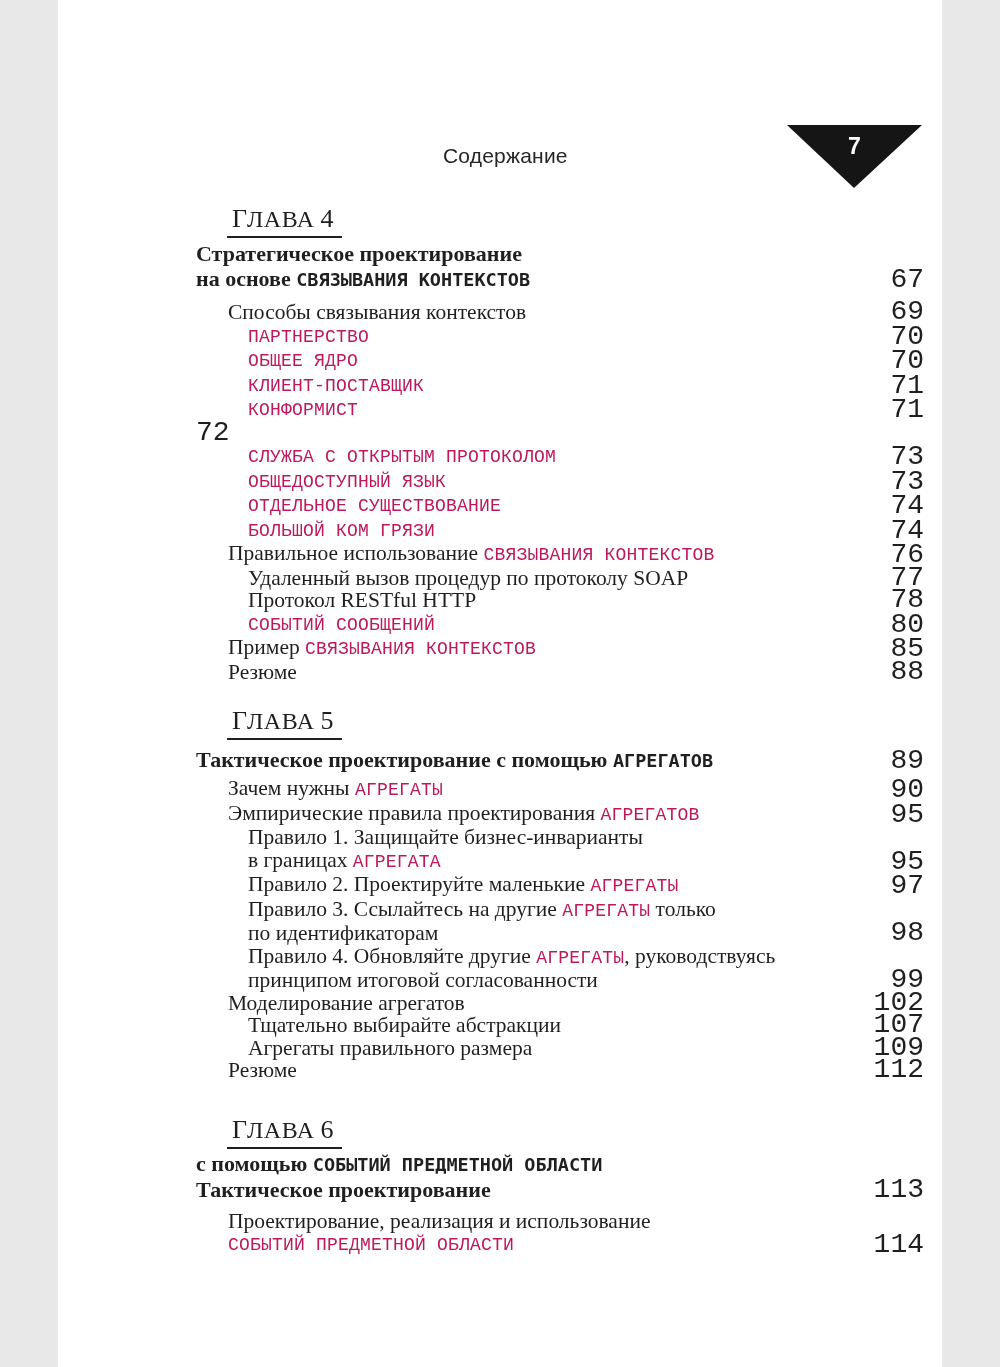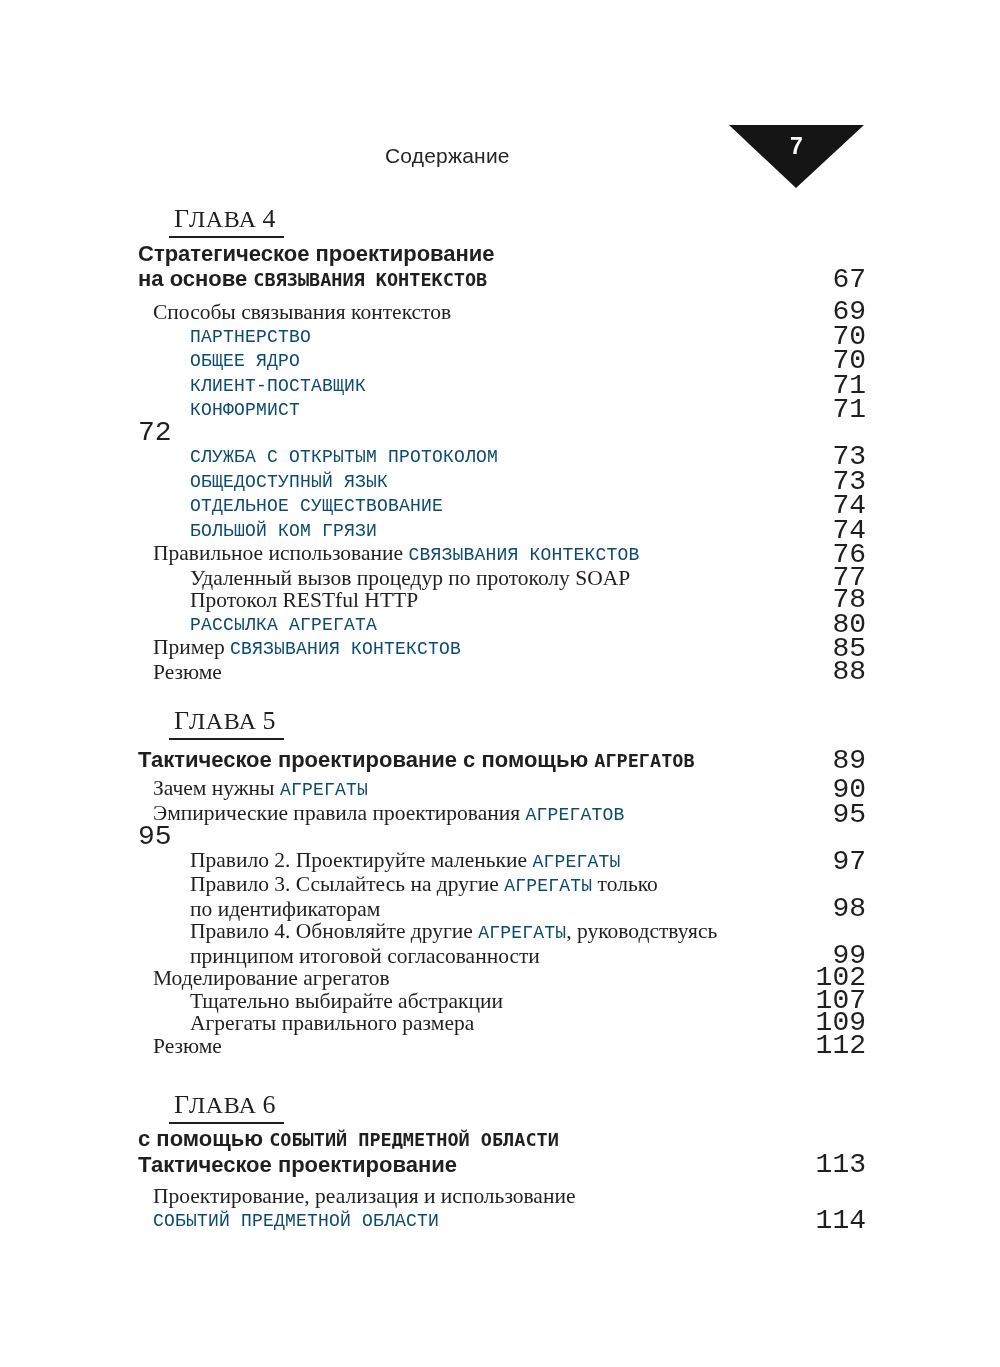--- a/index.html
+++ b/index.html
@@ -1,17 +1,17 @@
 <!DOCTYPE html>
 <html><head>
 <meta charset="utf-8">
 <style>
   html,body{margin:0;padding:0;background:#e8e8e8;}
   .page{
-    position:relative;width:1000px;height:1367px;background:#ffffff;
+    position:relative;width:884px;height:1367px;background:#ffffff;
     font-family:"Liberation Serif",serif;color:#1f1f1f;overflow:hidden;
     margin:0 auto;
   }
   .header-title{
     position:absolute;top:144px;left:385px;
     font-family:"Liberation Sans",sans-serif;font-size:21px;color:#262626;
     letter-spacing:0.2px;
   }
   .corner-tri{
     position:absolute;left:729px;top:125px;width:0;height:0;
@@ -37,28 +37,28 @@
     display:flex;justify-content:space-between;align-items:flex-end;
     font-weight:bold;font-size:22px;line-height:25px;
     font-family:"DejaVu Serif",serif;
   }
   .entries{}
   .entry{
     display:flex;justify-content:space-between;align-items:flex-end;
     font-size:21.5px;line-height:22.5px;
   }
   .lines{}
-  .lvl1{margin-left:15px;}
+  .lvl1{margin-left:32px;}
   .lvl2{margin-left:52px;}
   .seg-s{font-family:"Liberation Serif",serif;}
   .seg-c{
     font-family:"Liberation Mono",monospace;font-size:18px;
-    letter-spacing:0.2px;color:#0c4a6e;
-  }
-  .seg-b{font-family:Liberation Sans, sans-serif;font-weight:bold;}
+    letter-spacing:0.2px;color:#be185d;
+  }
+  .seg-b{font-family:Liberation Serif, serif;font-weight:bold;}
   .seg-bc{
     font-family:"DejaVu Sans Mono",monospace;font-weight:bold;font-size:18.5px;
   }
   .pagenum{
     font-size:28px;line-height:22.5px;font-family:Liberation Mono, monospace;
     font-weight:normal;white-space:nowrap;
   }
   .title-row .pagenum{line-height:25px;}
   .section-0 .label-row{margin-top:205px;}
   .section-0 .title-row{margin-top:4px;}
@@ -158,21 +158,21 @@
             <div class="pagenum">77</div>
           </div>
           <div class="entry">
             <div class="lines lvl2">
               <div class="entry-line"><span class="seg-s">Протокол RESTful HTTP</span></div>
             </div>
             <div class="pagenum">78</div>
           </div>
           <div class="entry">
             <div class="lines lvl2">
-              <div class="entry-line"><span class="seg-c">РАССЫЛКА АГРЕГАТА</span></div>
+              <div class="entry-line"><span class="seg-c">СОБЫТИЙ СООБЩЕНИЙ</span></div>
             </div>
             <div class="pagenum">80</div>
           </div>
           <div class="entry">
             <div class="lines lvl1">
               <div class="entry-line"><span class="seg-s">Пример </span><span class="seg-c">СВЯЗЫВАНИЯ КОНТЕКСТОВ</span></div>
             </div>
             <div class="pagenum">85</div>
           </div>
           <div class="entry">
@@ -198,20 +198,24 @@
             </div>
             <div class="pagenum">90</div>
           </div>
           <div class="entry">
             <div class="lines lvl1">
               <div class="entry-line"><span class="seg-s">Эмпирические правила проектирования </span><span class="seg-c">АГРЕГАТОВ</span></div>
             </div>
             <div class="pagenum">95</div>
           </div>
           <div class="entry">
+            <div class="lines lvl2">
+              <div class="entry-line"><span class="seg-s">Правило 1. Защищайте бизнес-инварианты</span></div>
+              <div class="entry-line"><span class="seg-s">в границах </span><span class="seg-c">АГРЕГАТА</span></div>
+            </div>
             <div class="pagenum">95</div>
           </div>
           <div class="entry">
             <div class="lines lvl2">
               <div class="entry-line"><span class="seg-s">Правило 2. Проектируйте маленькие </span><span class="seg-c">АГРЕГАТЫ</span></div>
             </div>
             <div class="pagenum">97</div>
           </div>
           <div class="entry">
             <div class="lines lvl2">

